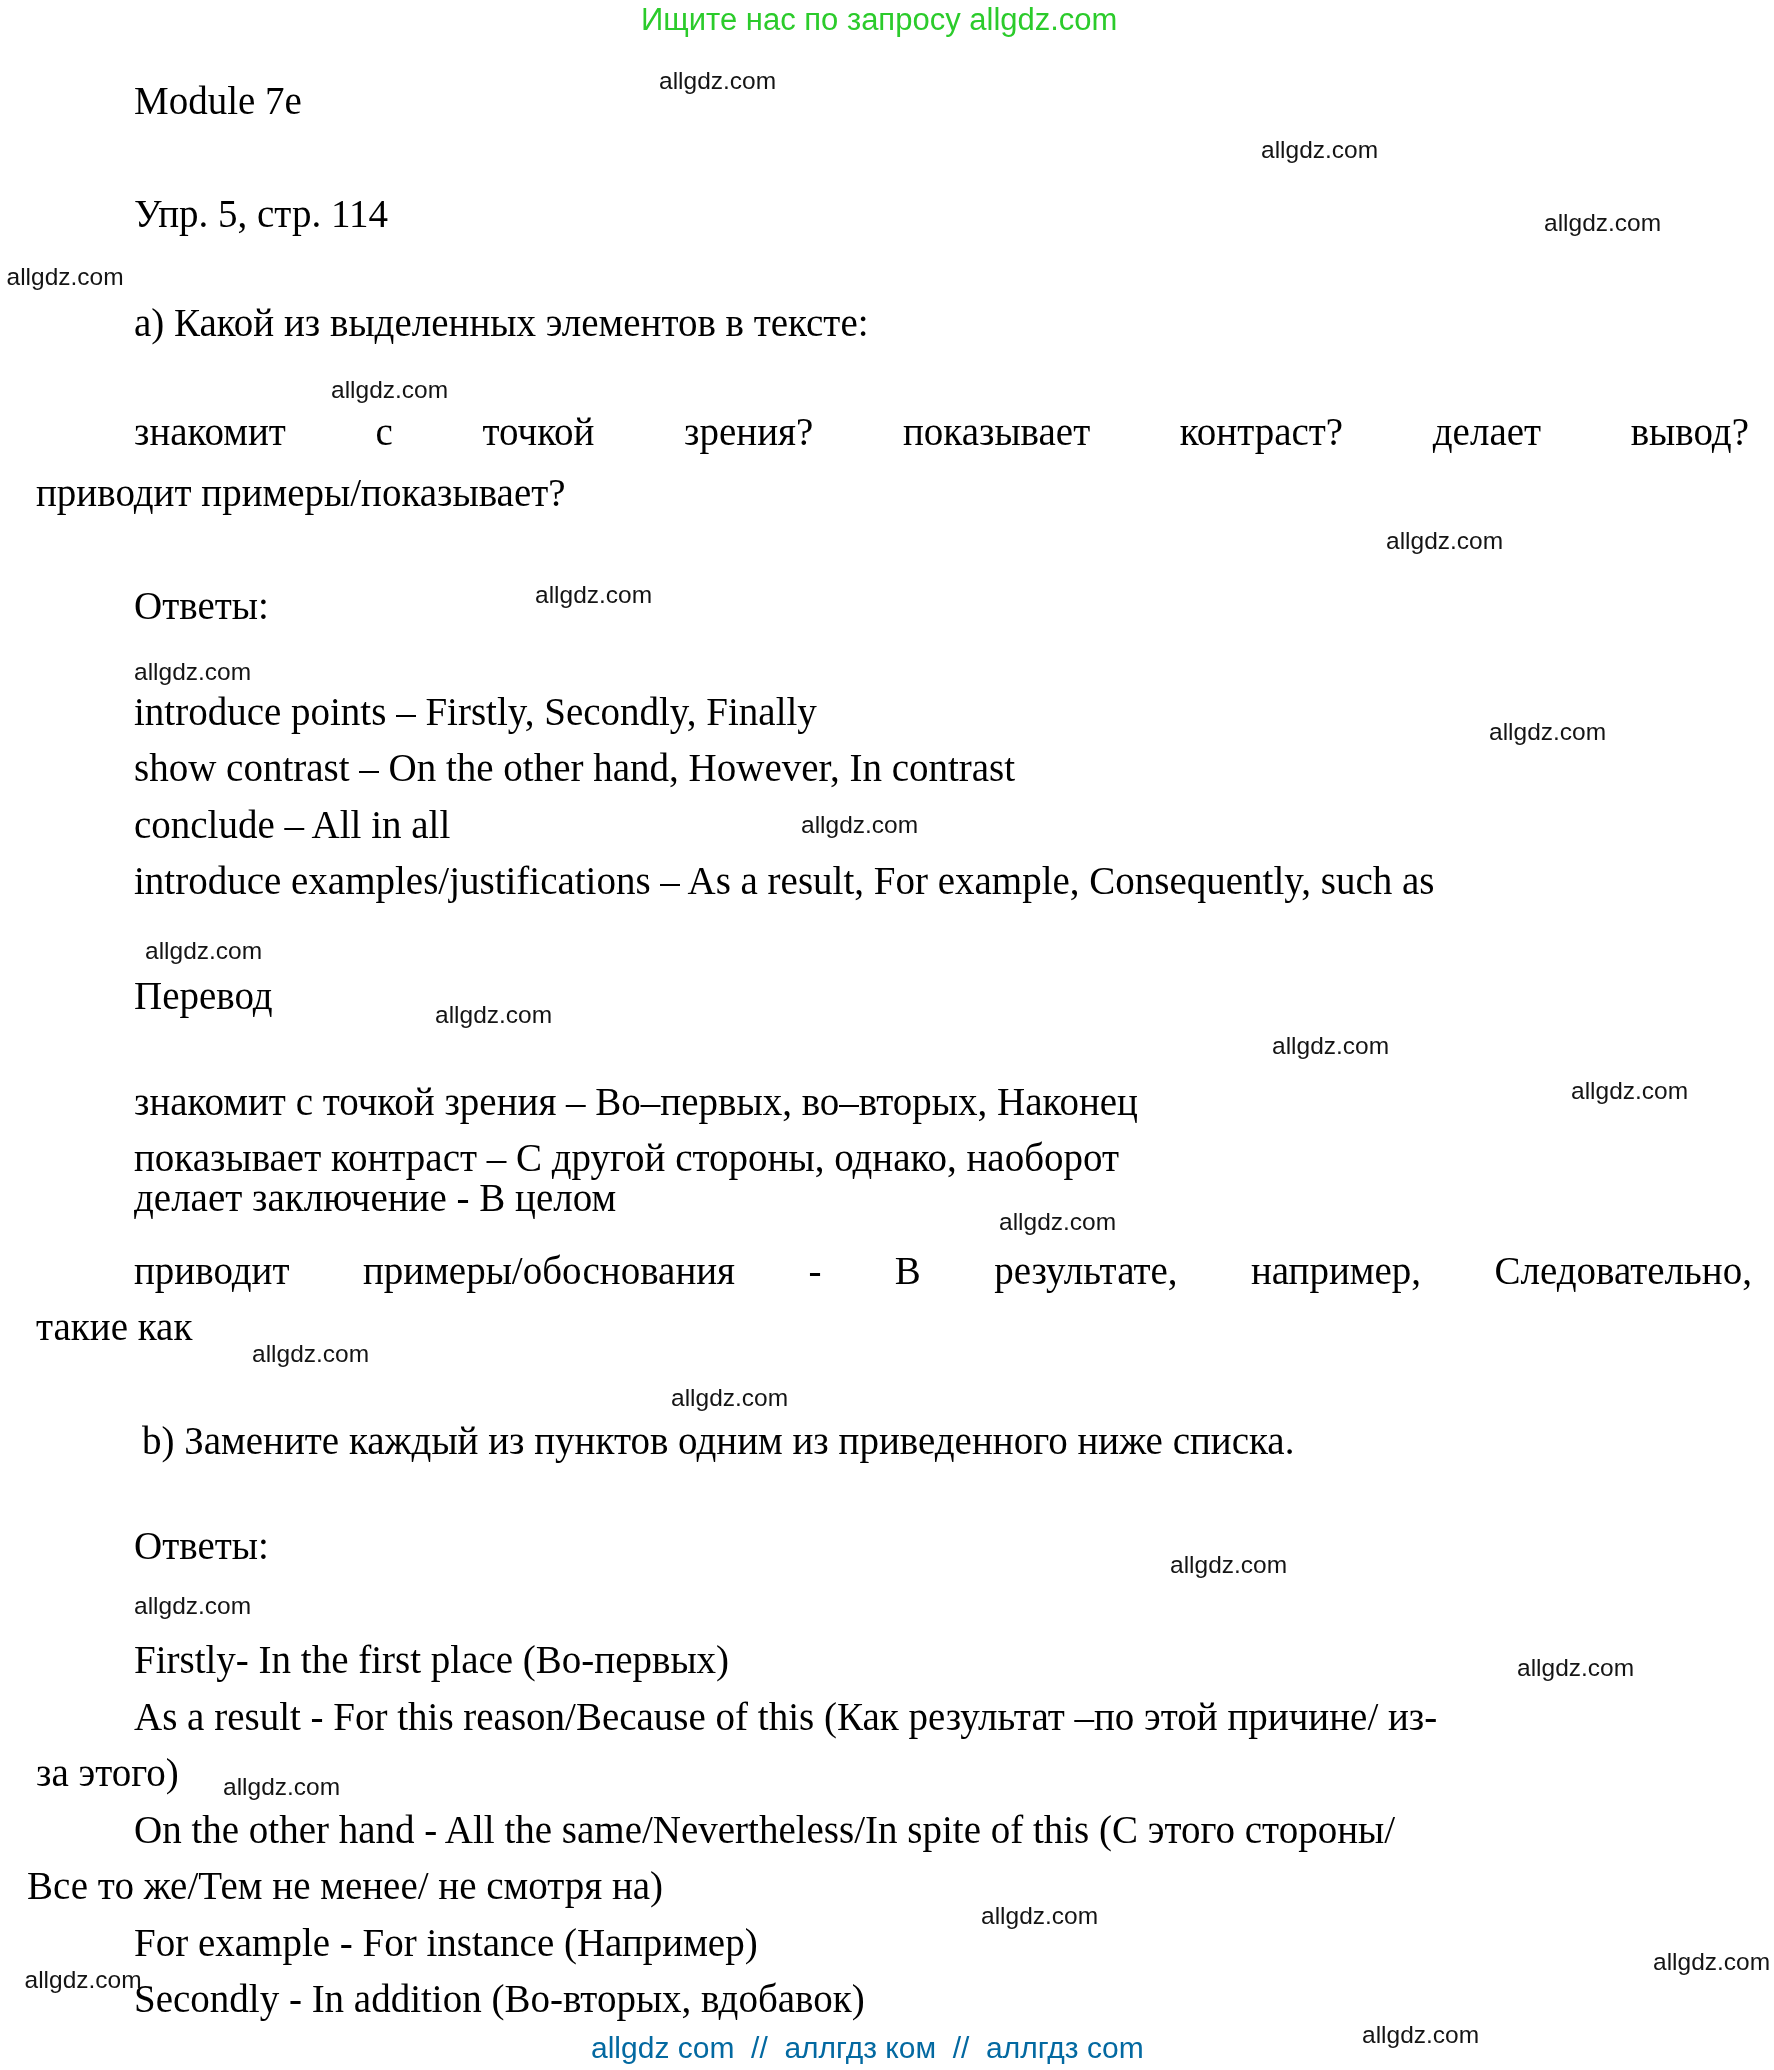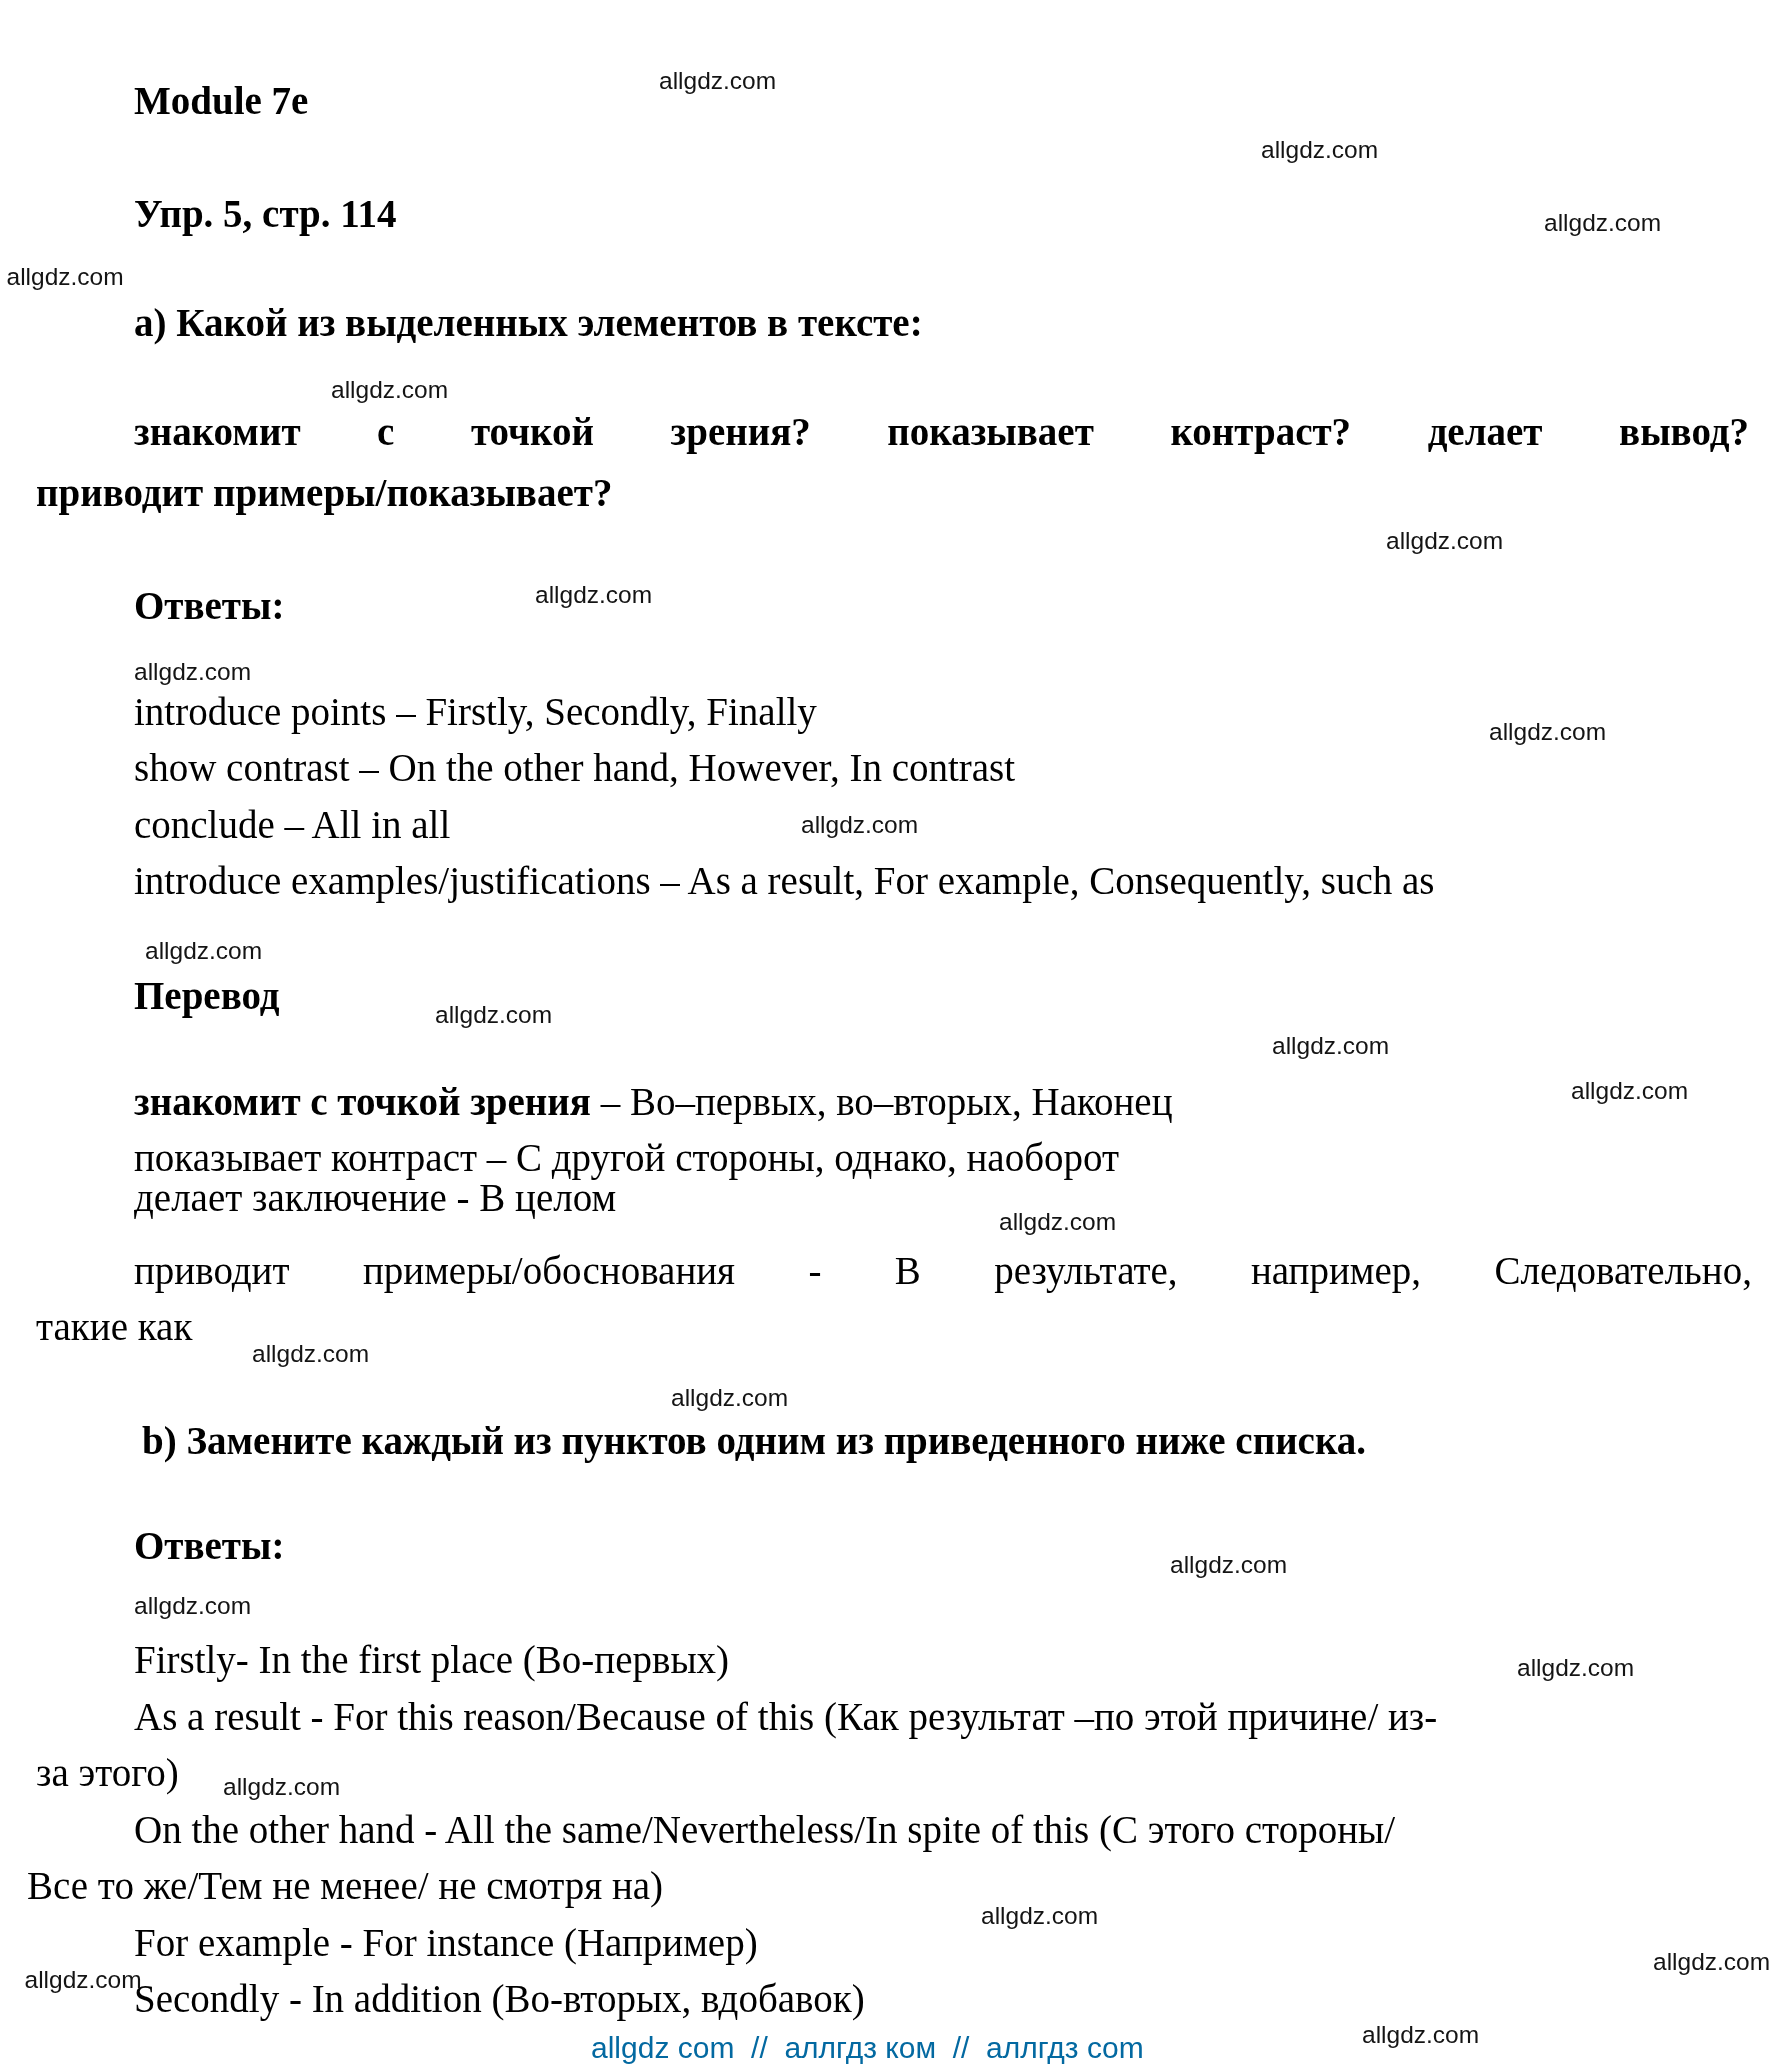--- a/index.html
+++ b/index.html
@@ -10,21 +10,21 @@
     font-family:"Liberation Serif", serif;
     color:#000;
     overflow:hidden;
   }
   .ln{
     position:absolute;
     font-size:39px;
     line-height:1.2;
     white-space:pre;
   }
-  .b{font-weight:bold;}
+  .b{font-weight:normal;}
   .just{
     white-space:normal;
     text-align:justify;
     text-align-last:justify;
     text-indent:98px;
   }
   .wm{
     position:absolute;
     font-family:"Liberation Sans", sans-serif;
     font-size:24.5px;
@@ -44,20 +44,21 @@
     font-family:"Liberation Sans", sans-serif;
     font-size:30px;
     white-space:pre;
   }
 </style>
 </head>
 <body>
 
 <div class="page">
 
+  <div class="banner" style="color: rgb(43, 203, 43);">Ищите нас по запросу allgdz.com</div>
 
   <div class="ln b" style="top:78px;left:134px">Module 7e</div>
   <div class="ln b" style="top:191px;left:134px">Упр. 5, стр. 114</div>
   <div class="ln b" style="top:300px;left:134px">а) Какой из выделенных элементов в тексте:</div>
 
   <div class="ln b just" style="top:409px;left:36px;width:1713px">знакомит с точкой зрения? показывает контраст? делает вывод?</div>
   <div class="ln b" style="top:470px;left:36px">приводит примеры/показывает?</div>
 
   <div class="ln b" style="top:583px;left:134px">Ответы:</div>
 

